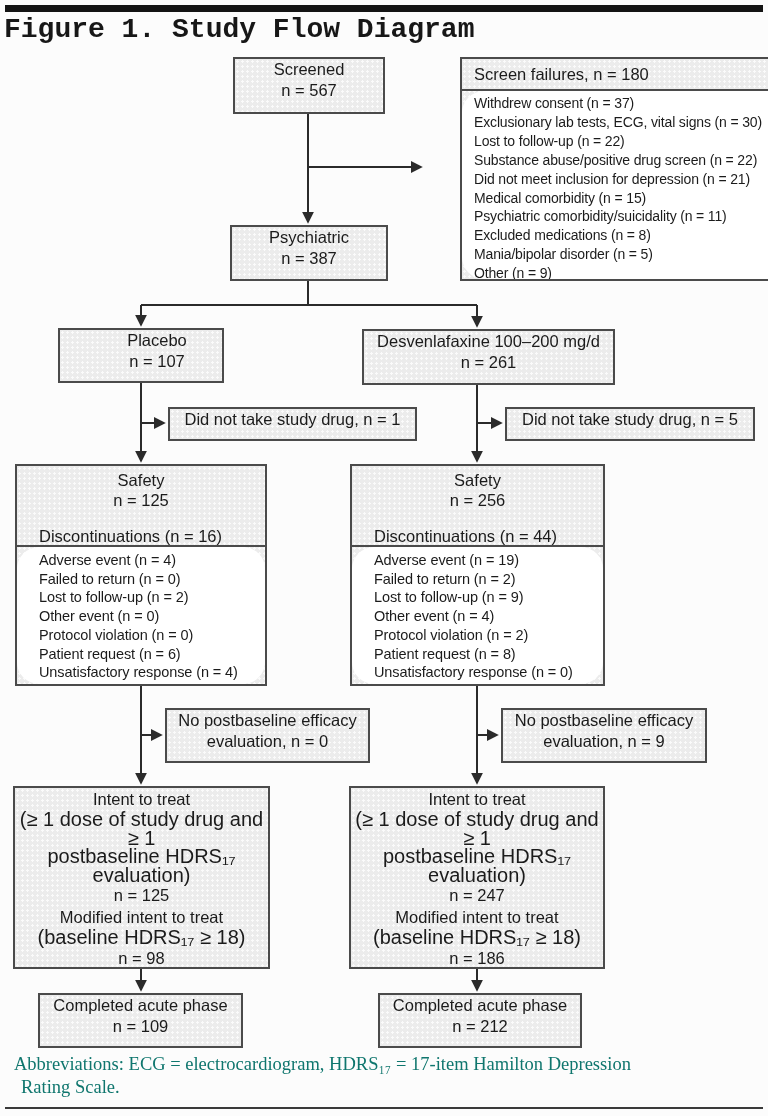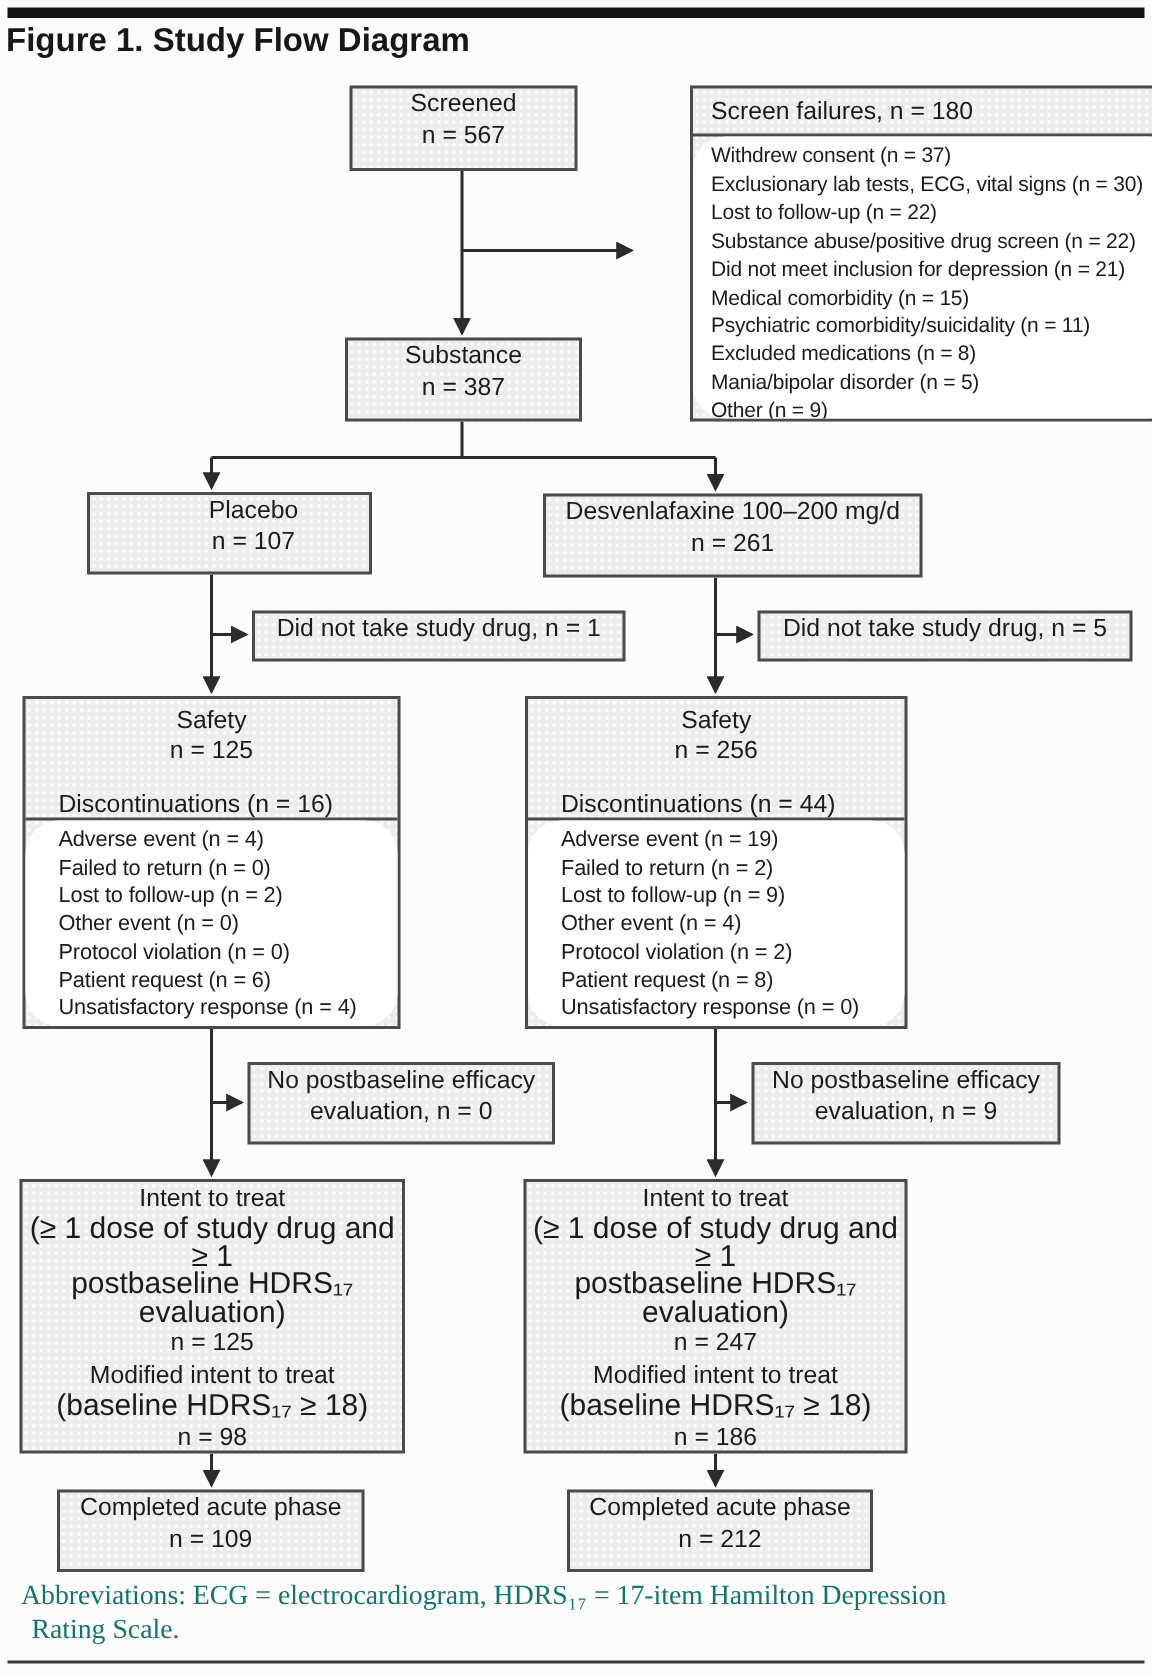--- a/index.html
+++ b/index.html
@@ -4,21 +4,21 @@
 <style>
   html,body { margin:0; padding:0; background:#fff; }
   .frame {
     position:relative; width:768px; height:1116px; overflow:hidden;
     background:#fcfcfc; font-family:"Liberation Sans", sans-serif; color:#1b1b1b;
   }
   .rule-top { position:absolute; left:5px; top:5px; width:758px; height:7px; background:#141414; }
   .rule-bottom { position:absolute; left:5px; top:1107px; width:758px; height:2px; background:#3a3a3a; }
   .fig-title {
     position:absolute; left:4px; top:14px;
-    font-family:Liberation Sans, sans-serif; font-weight:bold; font-size:22px; color:#171717;
+    font-family:Liberation Mono, monospace; font-weight:bold; font-size:28px; color:#171717;
   }
   .abbrev {
     position:absolute; left:14px; top:1053px; width:740px;
     font-family:"Liberation Serif", serif; font-size:18.5px; line-height:23px; color:#0f766e;
   }
   .abbrev .l2 { margin-left:7px; }
   svg.connectors { position:absolute; left:0; top:0; pointer-events:none; }
   .box {
     position:absolute; box-sizing:border-box;
     border:2px solid #4b4b4b;
@@ -88,25 +88,25 @@
       <div>Did not meet inclusion for depression (n = 21)</div>
       <div>Medical comorbidity (n = 15)</div>
       <div>Psychiatric comorbidity/suicidality (n = 11)</div>
       <div>Excluded medications (n = 8)</div>
       <div>Mania/bipolar disorder (n = 5)</div>
       <div>Other (n = 9)</div>
     </div>
   </div>
 
   <div class="box center" style="left:230px; top:225px; width:158px; height:56px;">
-    <div>Substance</div>
+    <div>Psychiatric</div>
     <div>n = 387</div>
   </div>
 
-  <div class="box center" style="left:58px; top:328px; width:190px; height:55px;padding-left:32px;">
+  <div class="box center" style="left:58px; top:328px; width:166px; height:55px;padding-left:32px;">
     <div>Placebo</div>
     <div>n = 107</div>
   </div>
 
   <div class="box center" style="left:350px; top:329px; width:253px; height:56px;margin-left:12px;">
     <div>Desvenlafaxine 100–200 mg/d</div>
     <div>n = 261</div>
   </div>
 
   <div class="box center" style="left:168px; top:407px; width:249px; height:34px;">Did not take study drug, n = 1</div>

